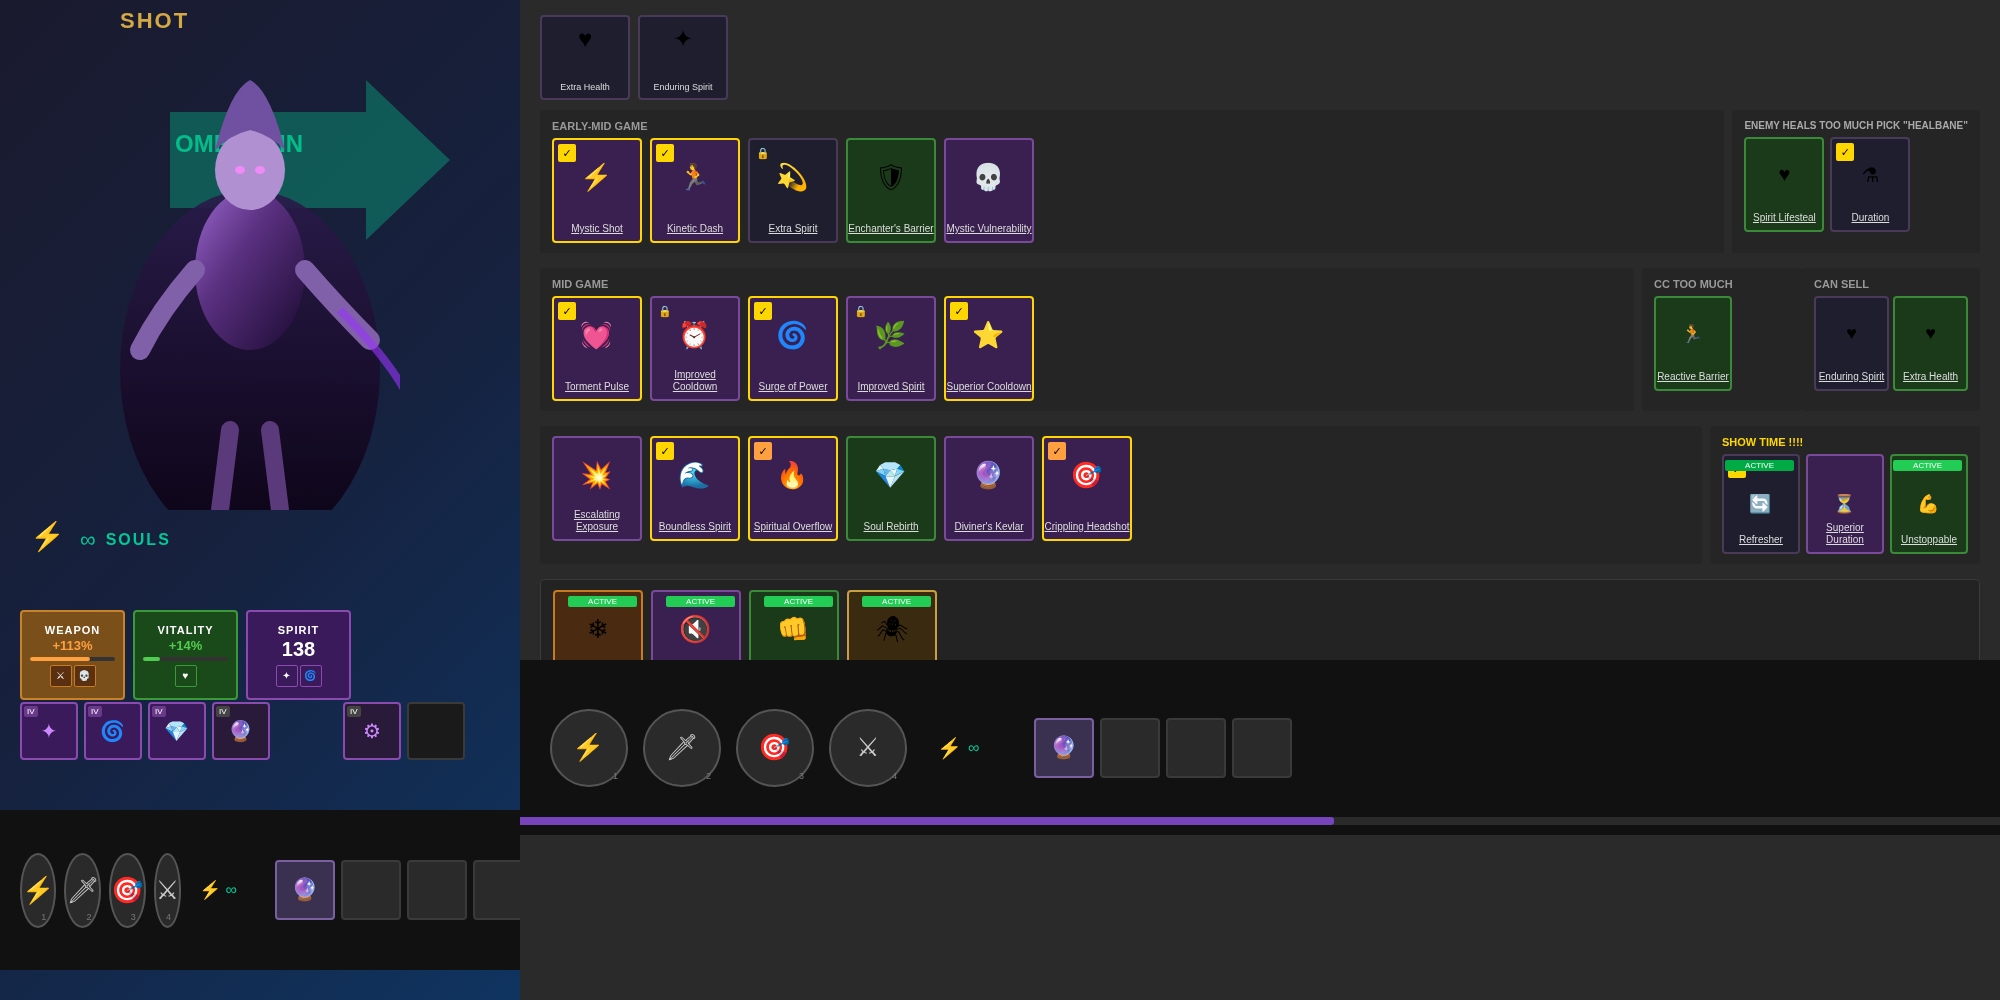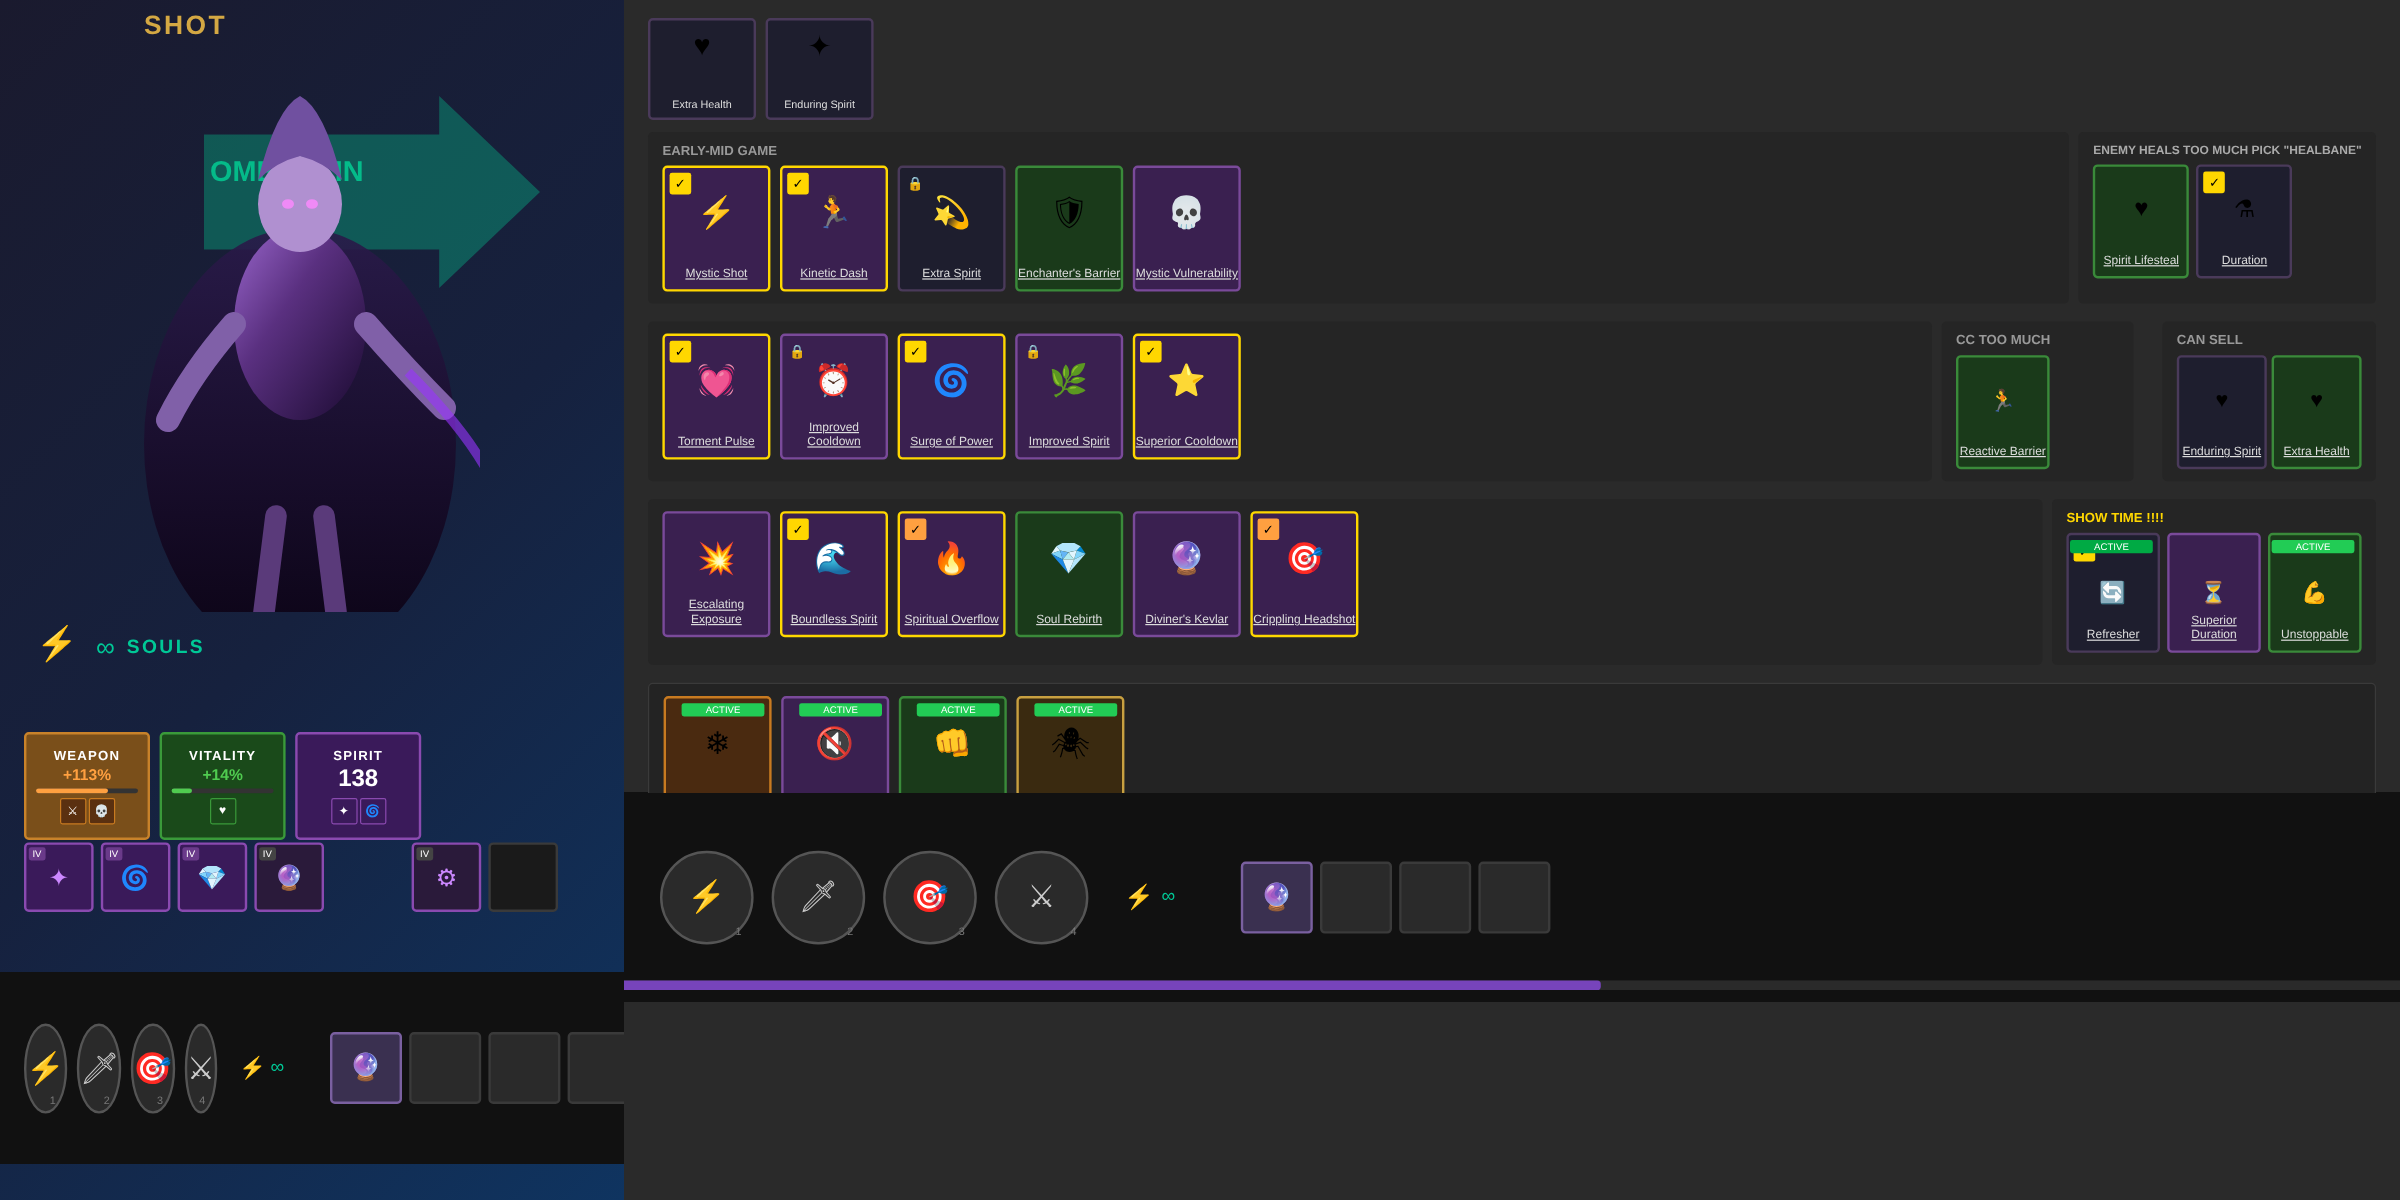--- a/index.html
+++ b/index.html
@@ -633,20 +633,21 @@
               <div class="check-badge">✓</div>
               <div class="item-card-icon" style="font-size:20px;top:8px;">⚗</div>
               <div class="item-name">Duration</div>
             </div>
           </div>
         </div>
       </div>
 
       <div class="full-row">
         <div class="section-container">
+          <div class="section-label-small">mid game</div>
           <div style="display:flex;gap:8px;">
 
             <div class="item-card purple-bg selected">
               <div class="check-badge">✓</div>
               <div class="item-card-icon">💓</div>
               <div class="item-name">Torment Pulse</div>
             </div>
 
             <div class="item-card purple-bg">
               <div class="lock-badge">🔒</div>
@@ -668,21 +669,21 @@
 
             <div class="item-card purple-bg selected">
               <div class="check-badge">✓</div>
               <div class="item-card-icon">⭐</div>
               <div class="item-name">Superior Cooldown</div>
             </div>
 
           </div>
         </div>
 
-        <div style="display:flex;gap:24px;">
+        <div style="display:flex;gap:0;">
           <div class="section-container-side">
             <div class="section-label-small">CC TOO MUCH</div>
             <div>
               <div class="item-card green-bg" style="width:78px;height:95px;">
                 <div class="item-card-icon" style="font-size:18px;top:8px;">🏃</div>
                 <div class="item-name">Reactive Barrier</div>
               </div>
             </div>
           </div>
 

